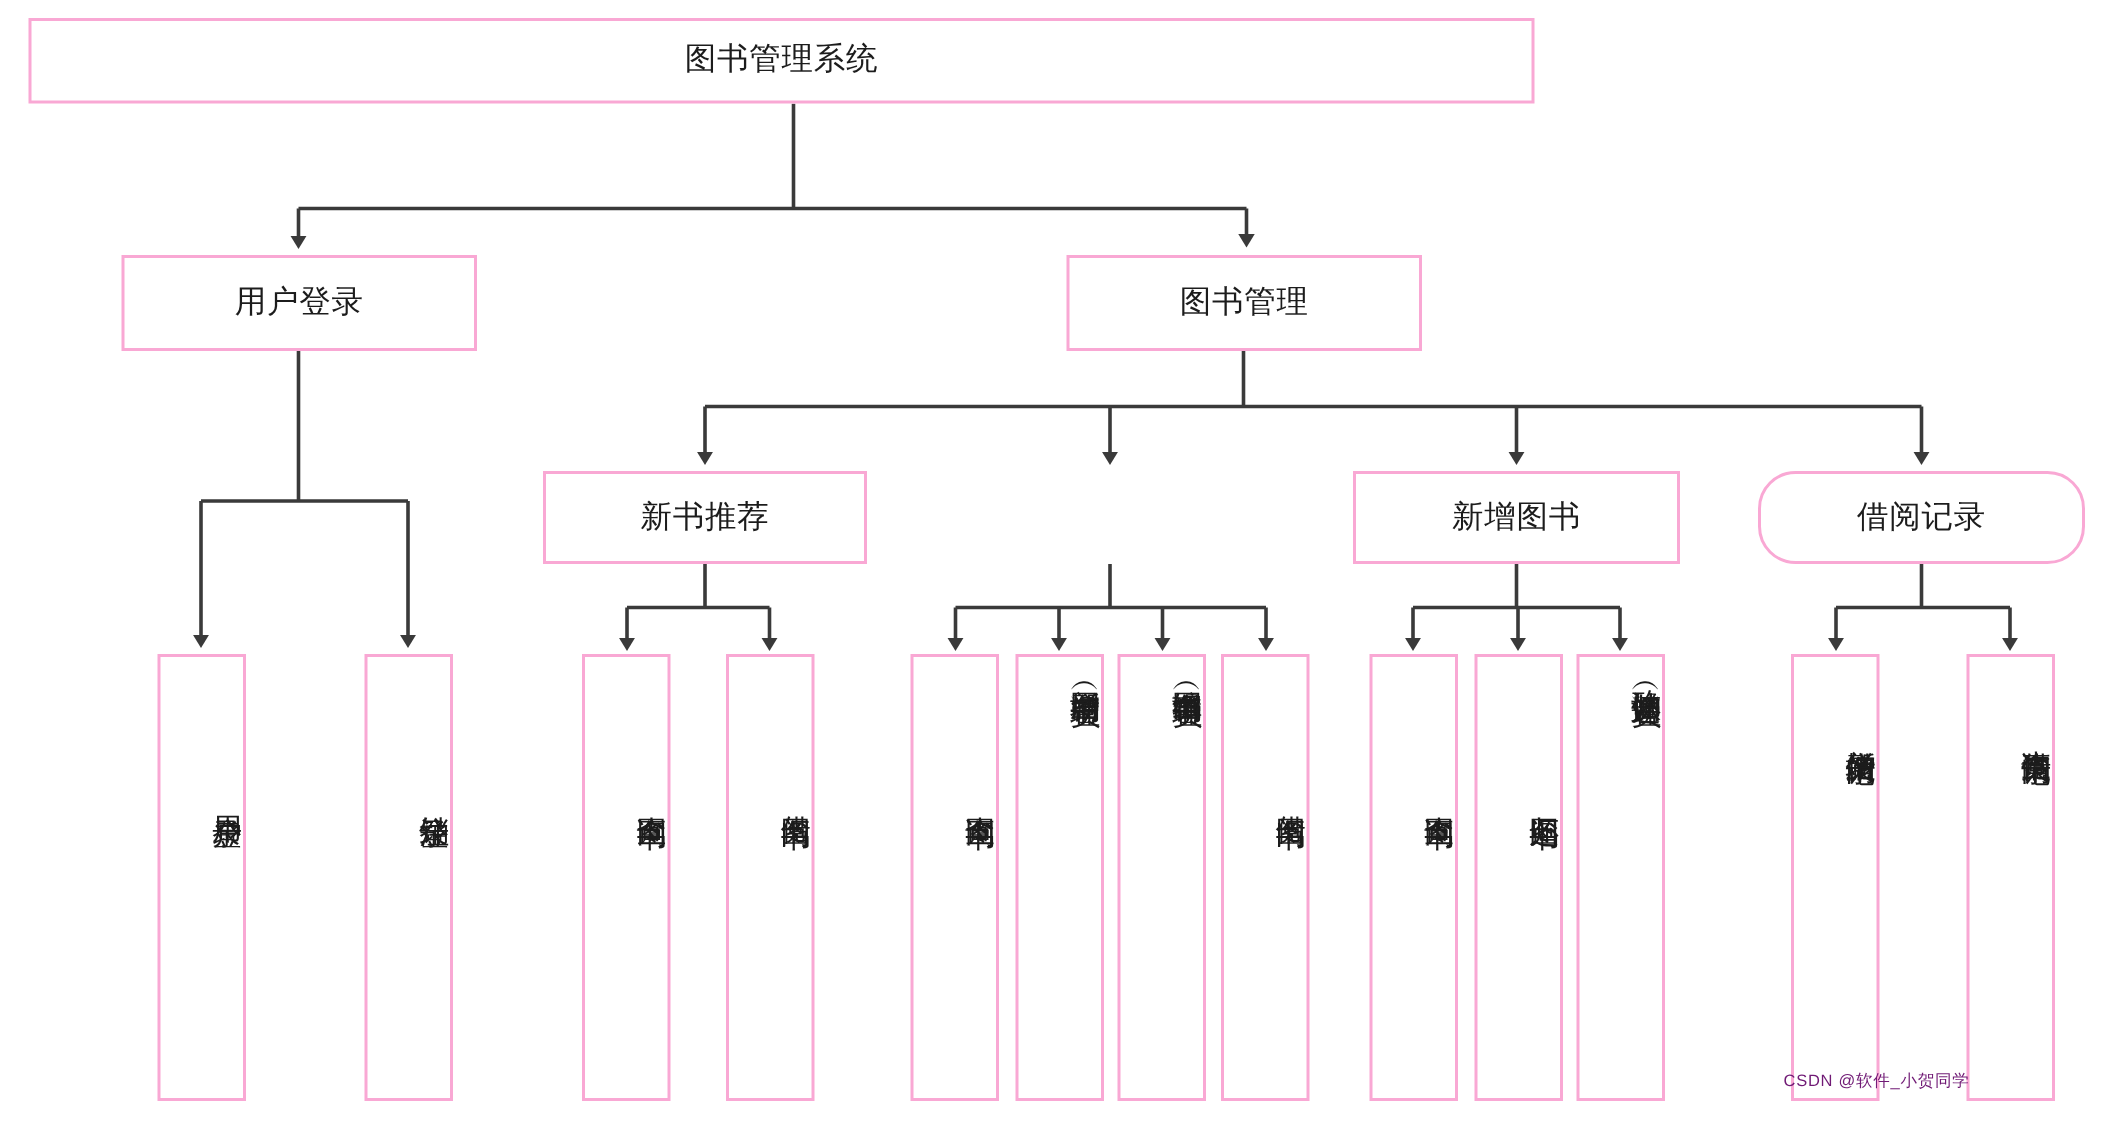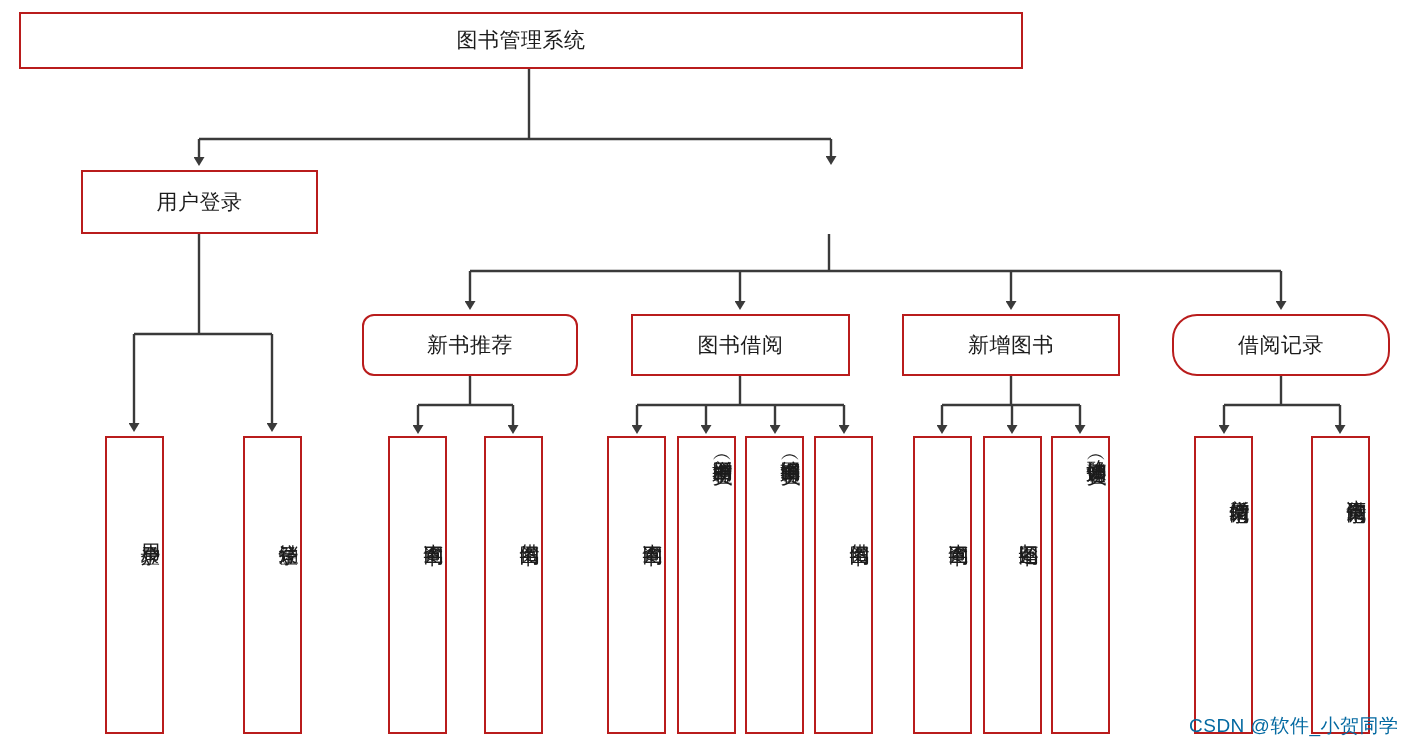--- a/index.html
+++ b/index.html
@@ -22,21 +22,21 @@
     position: absolute;
     left: 0;
     top: 0;
     width: 1405px;
     height: 747px;
     pointer-events: none;
   }
   .node {
     position: absolute;
     box-sizing: border-box;
-    border: 2px solid #b91c1c;
+    border: 2px solid #f9a8d4;
     background: #ffffff;
     display: flex;
     align-items: center;
     justify-content: center;
     color: #1c1c1c;
     line-height: 1.18;
   }
   .node.horiz {
     font-size: 21px;
     letter-spacing: 0.5px;
@@ -57,22 +57,22 @@
     width: 100%;
     text-align: left;
   }
   .node .txt {
     display: block;
   }
   .watermark {
     position: absolute;
     left: 1189px;
     top: 713px;
-    font-size: 19px;
-    color: #0369a1;
+    font-size: 11px;
+    color: #701a75;
     white-space: nowrap;
     letter-spacing: 0.5px;
   }
 </style>
 </head>
 <body>
 
 <div id="canvas">
 
   <svg id="wires" viewBox="0 0 1405 747" xmlns="http://www.w3.org/2000/svg">
@@ -125,26 +125,26 @@
     </g>
   </svg>
 
   <div class="node horiz" style="left:19px; top:12px; width:1004px; height:57px;">
     <span class="txt">图书管理系统</span>
   </div>
 
   <div class="node horiz" style="left:81px; top:170px; width:237px; height:64px;">
     <span class="txt">用户登录</span>
   </div>
+  <div class="node horiz" style="left:711px; top:170px; width:237px; height:64px;">
+    <span class="txt">图书管理</span>
+  </div>
 
-  <div class="node horiz" style="left:362px; top:314px; width:216px; height:62px;border-radius:12px;">
+  <div class="node horiz" style="left:362px; top:314px; width:216px; height:62px;">
     <span class="txt">新书推荐</span>
-  </div>
-  <div class="node horiz" style="left:631px; top:314px; width:219px; height:62px;">
-    <span class="txt">图书借阅</span>
   </div>
   <div class="node horiz" style="left:902px; top:314px; width:218px; height:62px;">
     <span class="txt">新增图书</span>
   </div>
   <div class="node horiz" style="left:1172px; top:314px; width:218px; height:62px;border-radius:25px;">
     <span class="txt">借阅记录</span>
   </div>
 
   <div class="node vert" style="left:105px; top:436px; width:59px; height:298px; padding-top:90px;">
     <span class="txt">用户登录</span>

